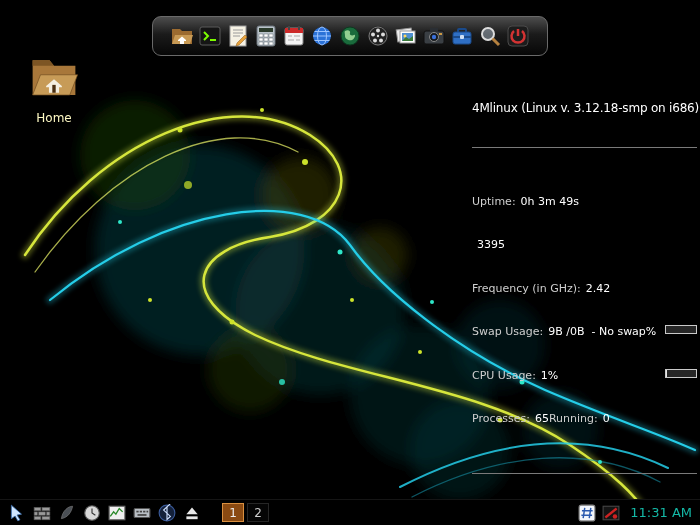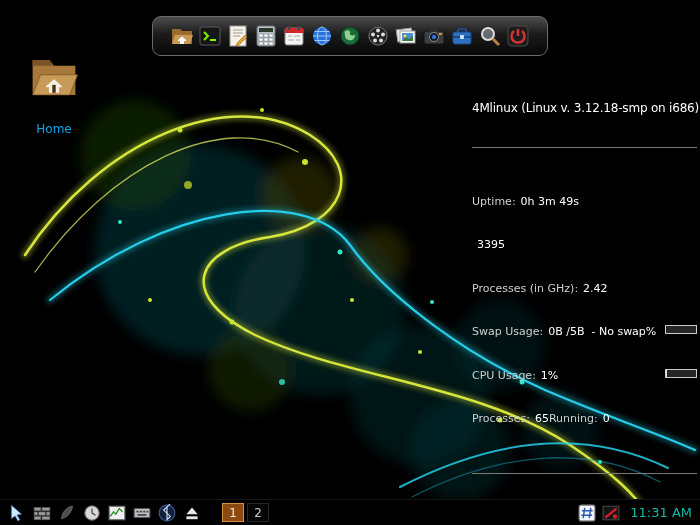--- a/index.html
+++ b/index.html
@@ -16,21 +16,21 @@
     border:1px solid #6a6a6a;border-radius:9px;
     display:flex;align-items:center;justify-content:center;gap:4px;
     padding:0 8px;box-sizing:border-box;
     box-shadow:0 2px 6px rgba(0,0,0,.7);
   }
   .dock-icon{width:24px;height:24px;flex:0 0 auto;cursor:pointer;}
   .dock-icon svg{width:24px;height:24px;display:block;}
   
   .desktop-icon{position:absolute;left:16px;top:50px;width:76px;text-align:center;cursor:pointer;}
   .desktop-icon svg{width:54px;height:54px;}
-  .di-label{color:#0ea5e9;font-size:12px;margin-top:14px;text-shadow:1px 1px 2px #000;}
+  .di-label{color:#fef9c3;font-size:12px;margin-top:3px;text-shadow:1px 1px 2px #000;}
   
   .conky{
     position:absolute;left:472px;top:72px;width:225px;
     color:#e8e8e8;font-size:11px;line-height:14.5px;white-space:pre;
   }
   .ck-title{color:#fff;text-align:center;font-size:12px;letter-spacing:-.2px;line-height:14px;}
   .ck-hr{border:none;border-top:1px solid #7a7a7a;margin:3px 0 3px;height:0;}
   .ck-line{display:flex;}
   .ck-lab{color:#cfcfcf;}
   .ck-val{color:#ffffff;margin-left:5px;}
@@ -240,26 +240,26 @@
   <div class="ck-hr"></div>
 
   <div class="ck-line">
     <span class="ck-lab">Uptime:</span>
     <span class="ck-val">0h 3m 49s</span>
   </div>
   <div class="ck-line">
     <span class="ck-val">3395</span>
   </div>
   <div class="ck-line">
-    <span class="ck-lab">Processes (in GHz):</span>
+    <span class="ck-lab">Frequency (in GHz):</span>
     <span class="ck-val">2.42</span>
   </div>
   <div class="ck-line">
     <span class="ck-lab">Swap Usage:</span>
-    <span class="ck-val">0B /5B  - No swap%</span>
+    <span class="ck-val">9B /0B  - No swap%</span>
     <span class="bar"><span class="bar-fill" style="width: 0%;"></span></span>
   </div>
   <div class="ck-line">
     <span class="ck-lab">CPU Usage:</span>
     <span class="ck-val">1%</span>
     <span class="bar"><span class="bar-fill" style="width: 1%;"></span></span>
   </div>
   <div class="ck-line">
     <span class="ck-lab">Processes:</span>
     <span class="ck-val">65</span>

